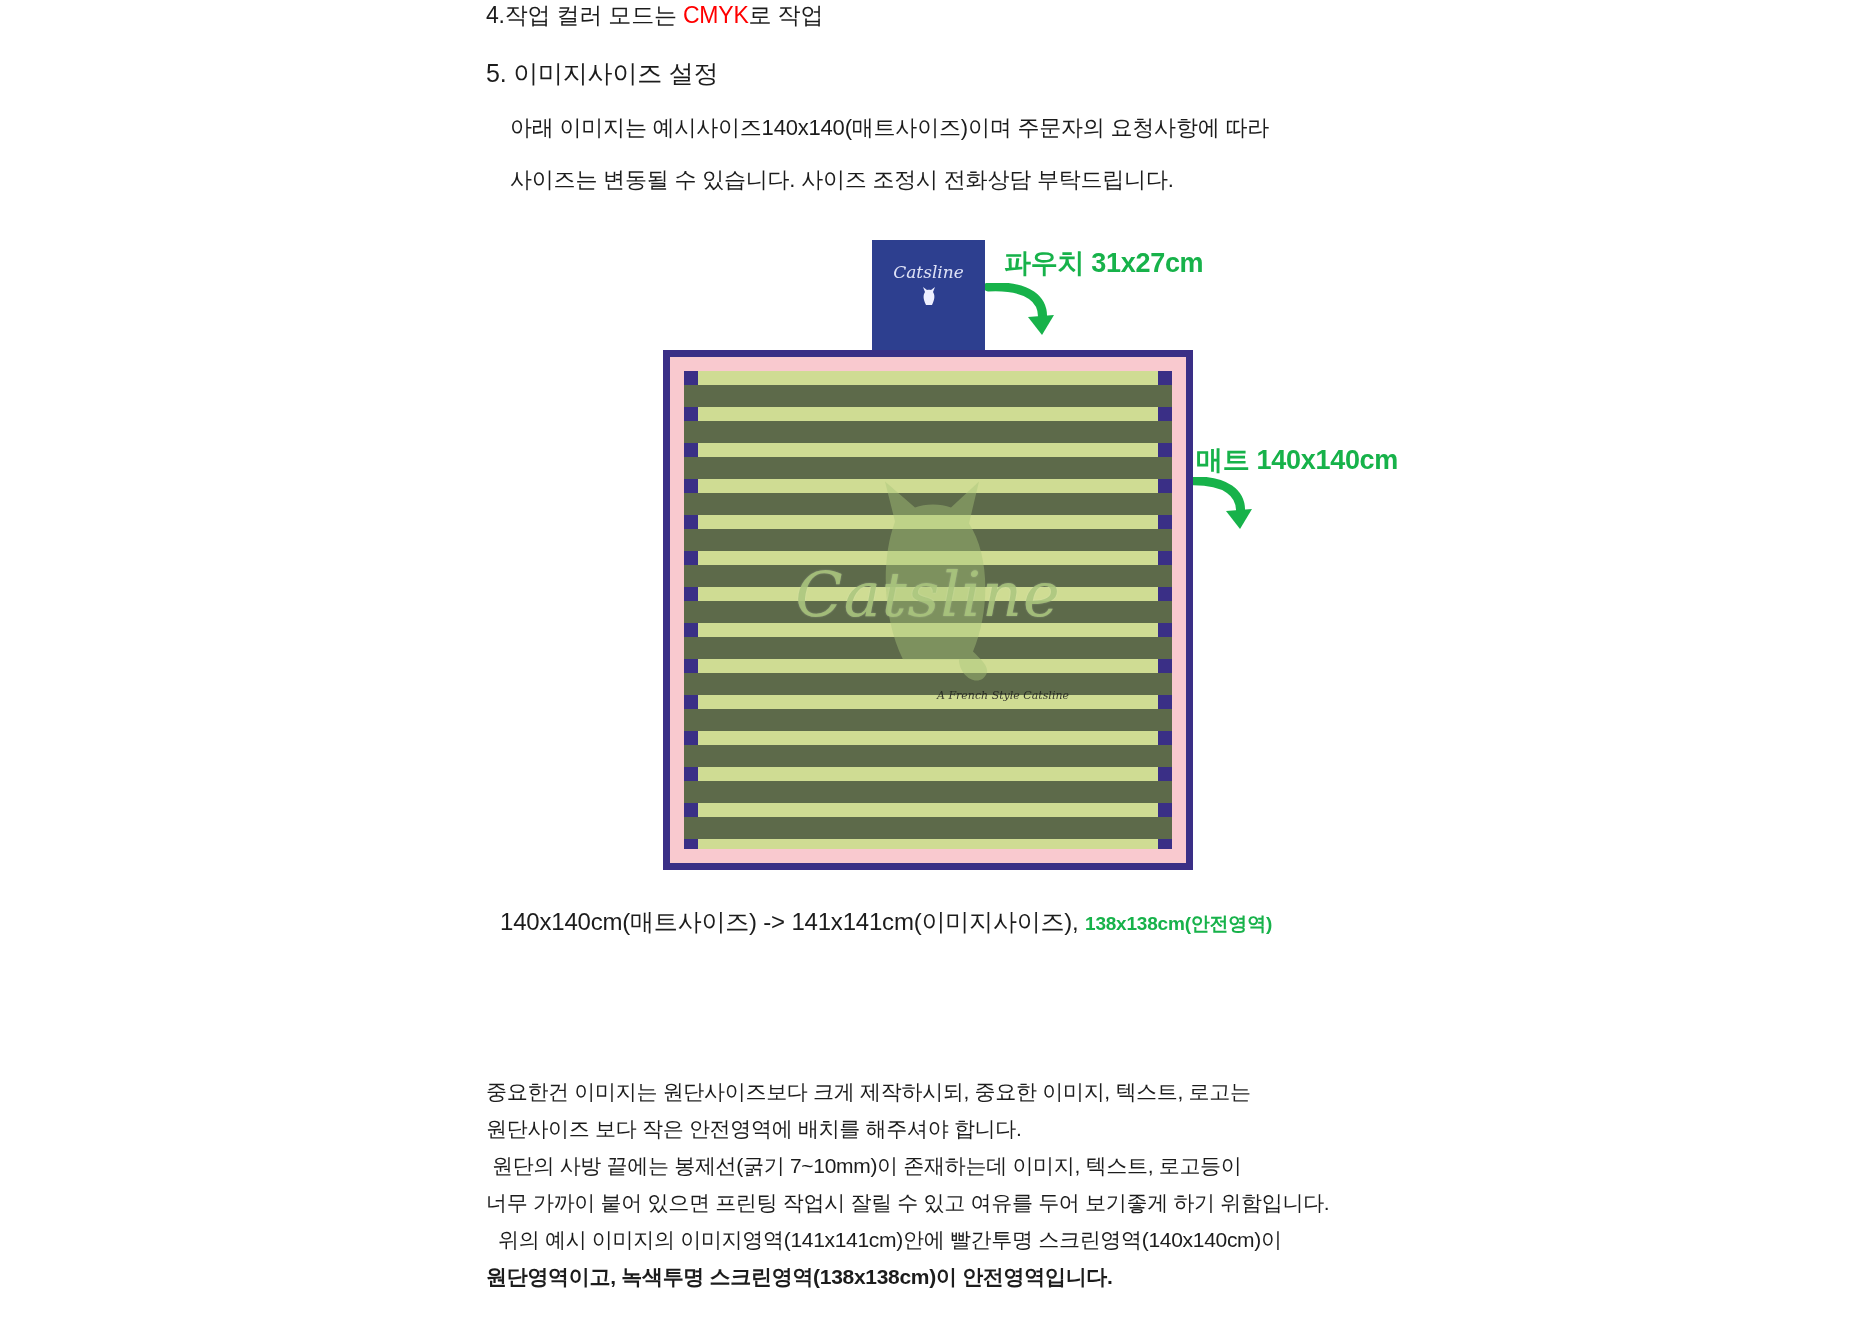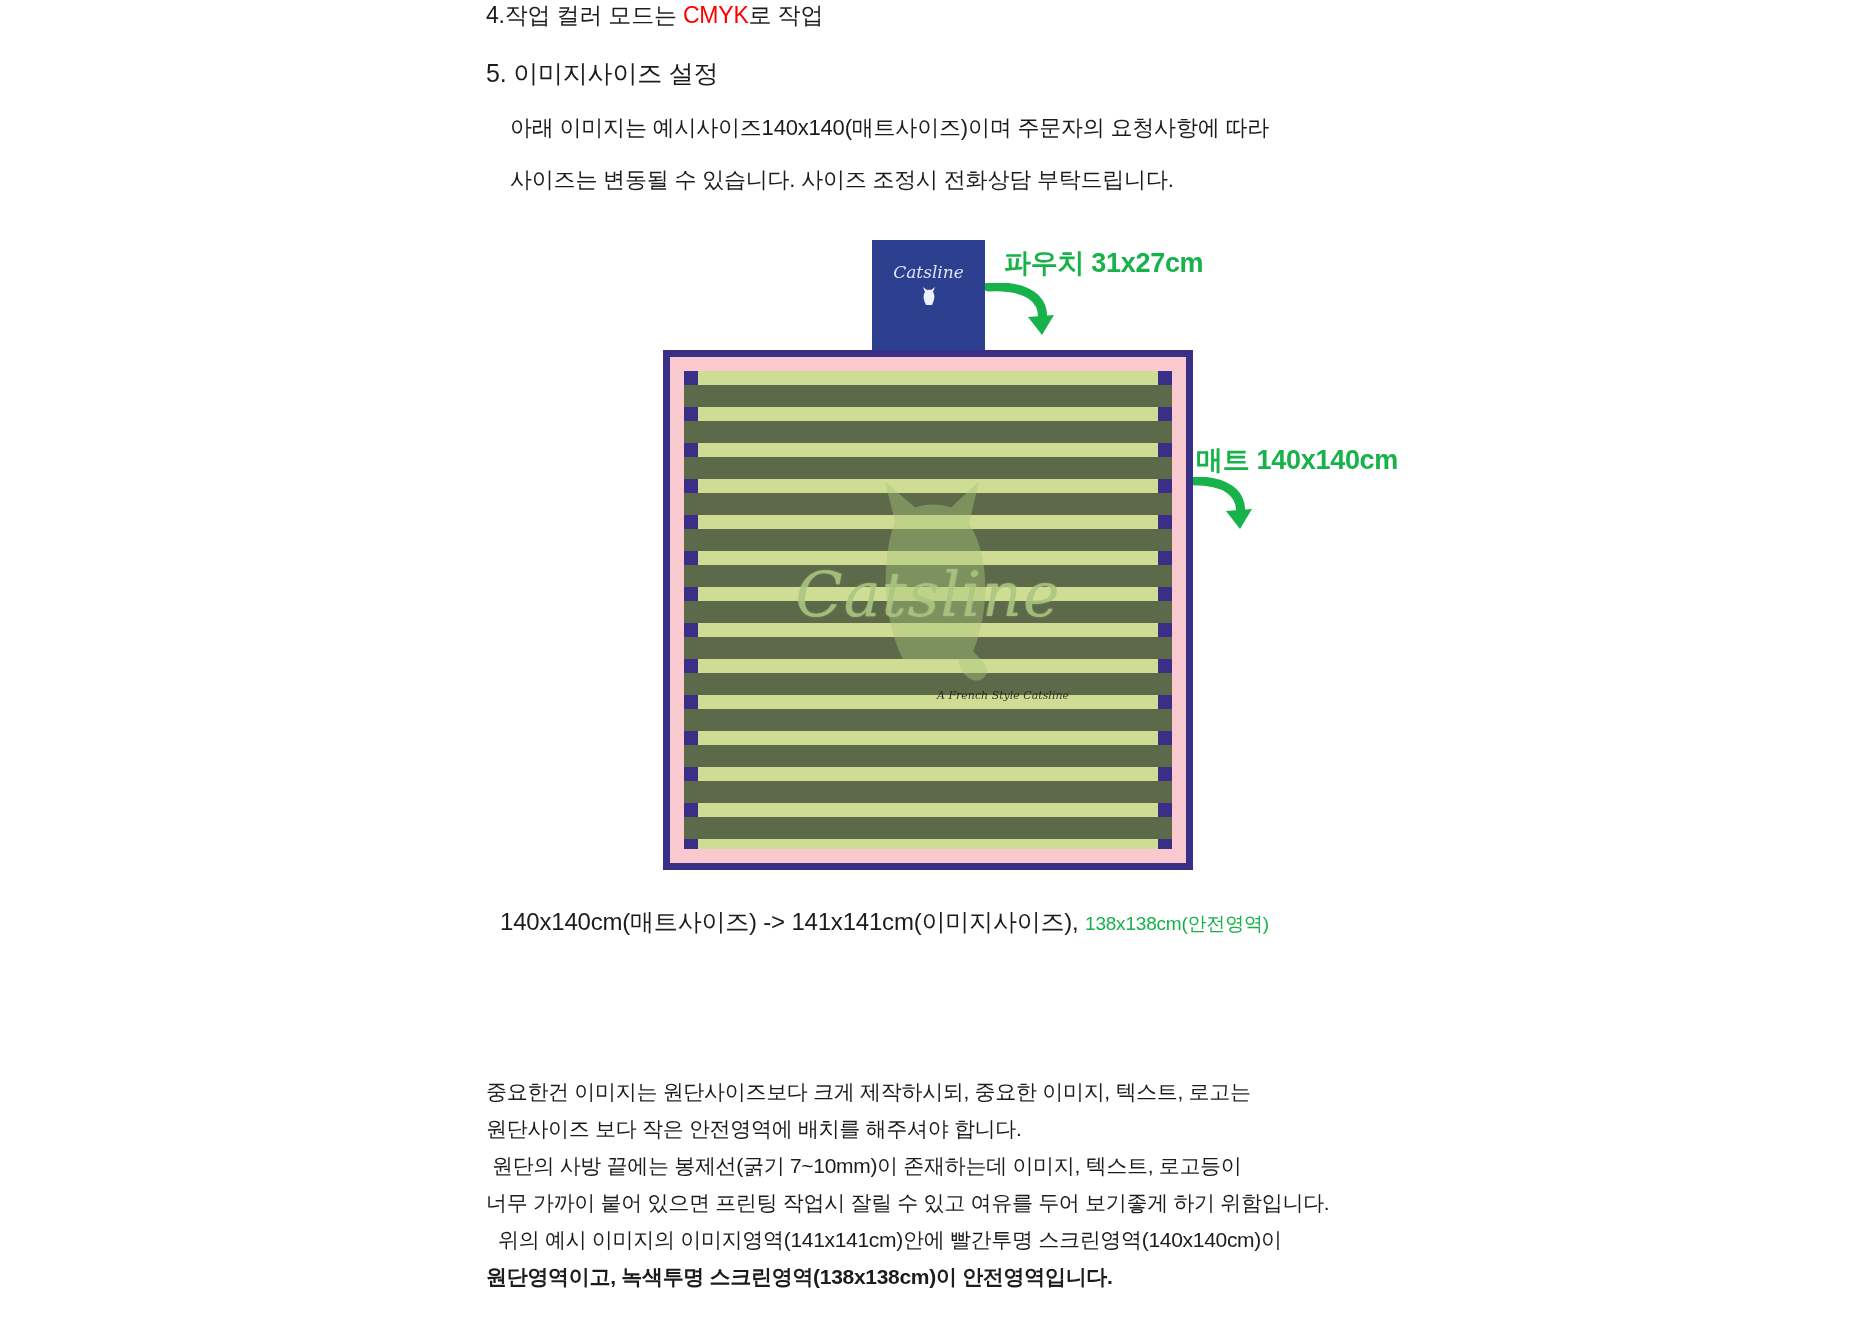--- a/index.html
+++ b/index.html
@@ -173,21 +173,21 @@
     position: absolute;
     left: 50%;
     top: 44%;
     transform: translate(-50%, -50%);
     opacity: .5;
   }
 
   
   .size1 { left: 500px; top: 906px; font-size: 24px; }
   .size2 { left: 500px; top: 948px; font-size: 24px; }
-  .small { font-size: 19px; }
+  .small { font-size: 19px; font-weight: bold; }
   .green-txt { color: #17b24a; }
 
   
   .note {
     position: absolute;
     white-space: nowrap;
     font-size: 21px;
     letter-spacing: -0.3px;
     color: #1c1c1c;
   }

